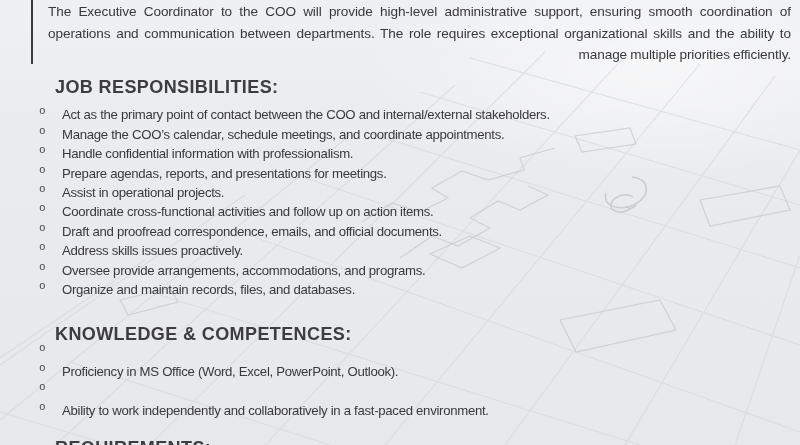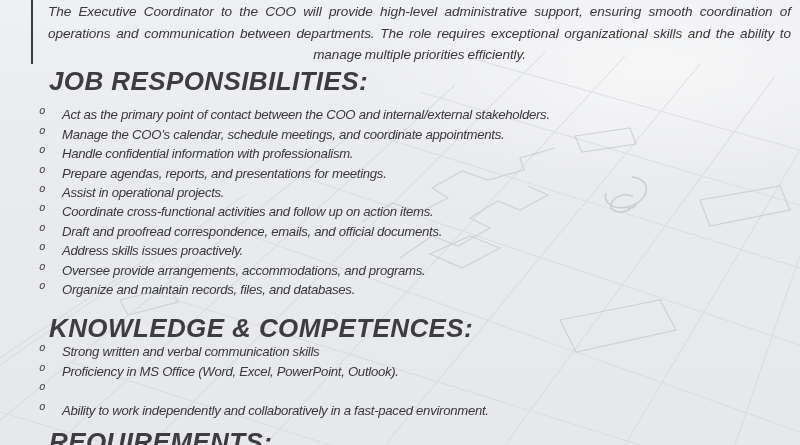--- a/index.html
+++ b/index.html
@@ -7,39 +7,39 @@
     position:relative;
     width:800px; height:445px;
     overflow:hidden;
     background:
       radial-gradient(ellipse 420px 170px at 655px 70px, rgba(255,255,255,0.55), rgba(255,255,255,0) 70%),
       linear-gradient(180deg,#eff0f2 0%, #eaebed 35%, #e7e8ea 100%);
     font-family:"Liberation Sans", sans-serif;
     color:#39393b;
   }
   .watermark { position:absolute; left:0; top:0; width:800px; height:445px; }
-  .content { position:absolute; left:0; top:0; width:744px; height:445px;font-style:italic; }
+  .content { position:absolute; left:0; top:0; width:744px; height:445px; }
 
   .left-rule {
     position:absolute; left:31px; top:0;
     width:2px; height:64px;
     background:#3b3b3d;
   }
   .intro {
     position:absolute; left:48px; top:1px; width:743px;
     font-size:13.6px; line-height:21.5px;
     letter-spacing:-0.1px; word-spacing:-0.5px;
     color:#39393b;
   }
   .intro .jline { text-align:justify; text-align-last:justify; white-space:normal; }
-  .intro .lastline { text-align:center; }
+  .intro .lastline { text-align:right; }
 
   .section-heading {
-    position:absolute; left:45px; margin:4px;
-    font-size:26px; line-height:25px; font-weight:700;
+    position:absolute; left:45px; margin:10px;
+    font-size:18px; line-height:25px; font-weight:700;
     letter-spacing:0.4px;
     color:#3d3d3f;
     white-space:nowrap;
   }
   #heading-0 { top:65px; }
   #heading-1 { top:312px; }
   #heading-2 { top:426px; }
 
   .bullet-list {
     position:absolute; left:0; margin:0; padding:0;
@@ -163,21 +163,20 @@
         <li>
           <span class="bullet">o</span>
           <span class="item-text">Organize and maintain records, files, and databases.</span>
         </li>
       </ul>
 
     <h2 class="section-heading" id="heading-1">KNOWLEDGE &amp; COMPETENCES:</h2>
     <ul class="bullet-list" id="list-1">
         <li>
           <span class="bullet">o</span>
-          <span class="item-text">Strong written and verbal communication skills</span>
         </li>
         <li>
           <span class="bullet">o</span>
           <span class="item-text">Proficiency in MS Office (Word, Excel, PowerPoint, Outlook).</span>
         </li>
         <li>
           <span class="bullet">o</span>
         </li>
         <li>
           <span class="bullet">o</span>

